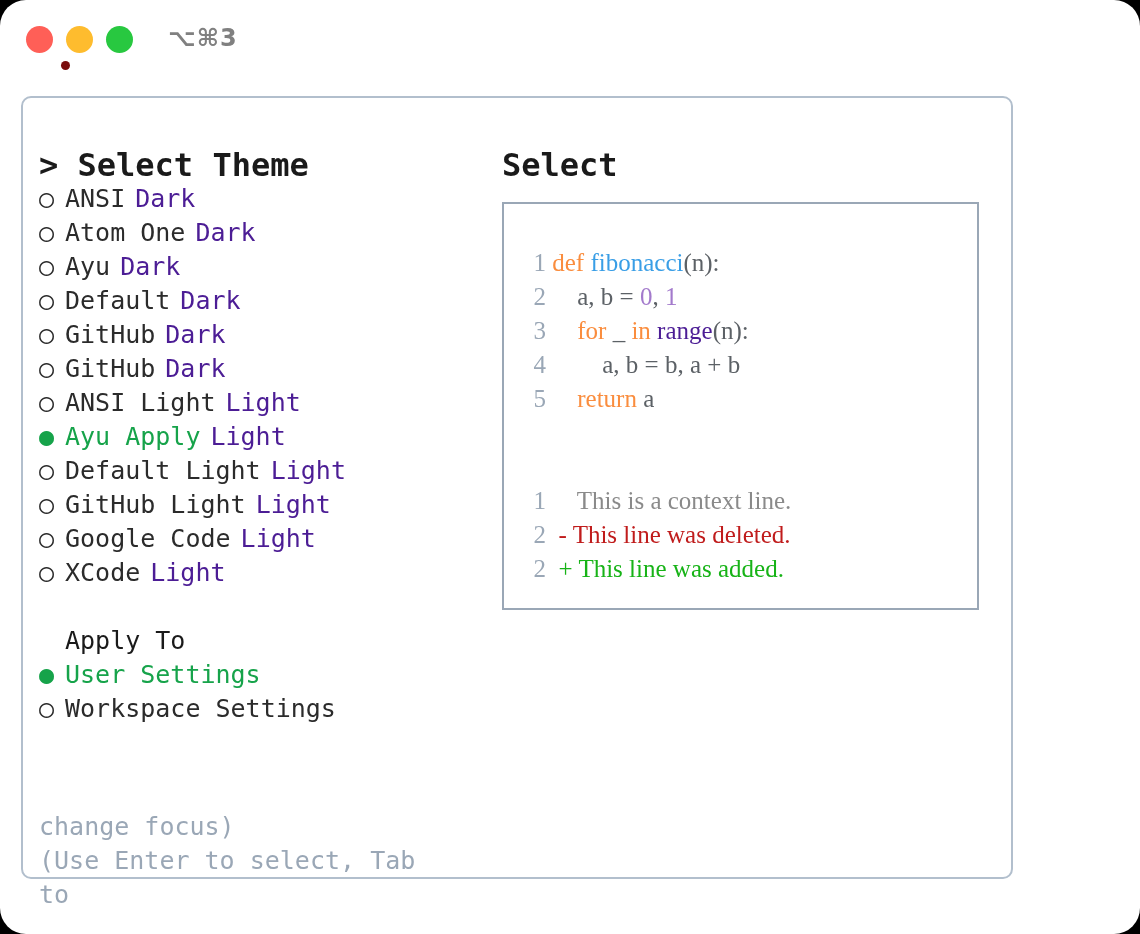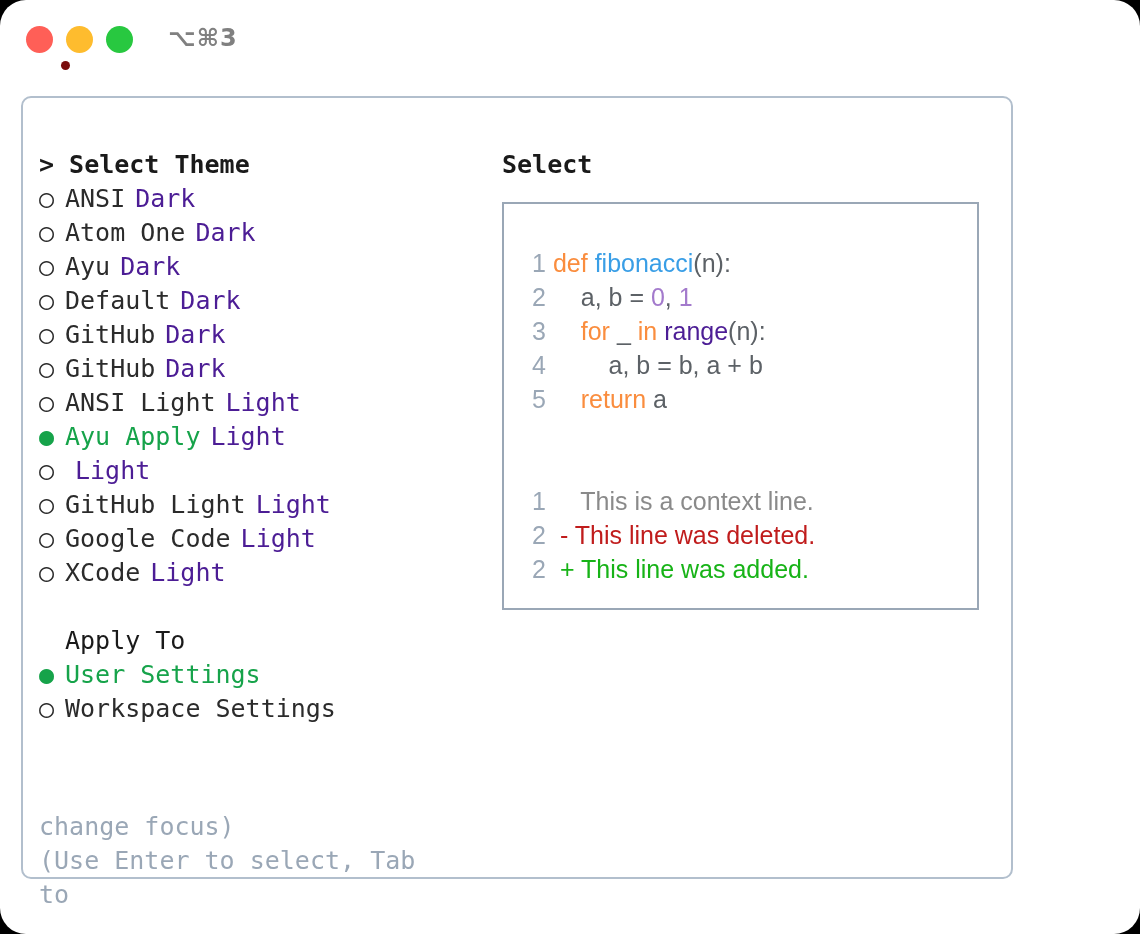--- a/index.html
+++ b/index.html
@@ -81,21 +81,21 @@
   
   .left-col {
     position: absolute;
     left: 16px;
     top: 50px;
     width: 460px;
   }
 
   .section-title {
     font-family: "DejaVu Sans Mono", monospace;
-    font-size: 25px;
+    font-size: 32px;
     font-weight: bold;
     color: #1a1a1a;
     line-height: 34px;
     white-space: pre;
   }
 
   .section-title-plain {
     font-family: "DejaVu Sans Mono", monospace;
     font-size: 25px;
     font-weight: normal;
@@ -154,21 +154,21 @@
     height: 408px;
     border: 2px solid #9aa7b6;
     box-sizing: border-box;
     background: #ffffff;
   }
 
   .code {
     position: absolute;
     left: 14px;
     top: 42px;
-    font-family: Liberation Sans, sans-serif;
+    font-family: Liberation Serif, serif;
     font-size: 25px;
     line-height: 34px;
     white-space: pre;
   }
 
   .ln {
     color: #9aa7b6;
     display: inline-block;
     width: 28px;
     text-align: right;
@@ -205,21 +205,21 @@
       <div class="section-title">&gt; Select Theme</div>
       <div id="theme-options">
           <div class="opt-row"><span class="bullet bullet-off">○</span><span class="opt-label">ANSI</span><span class="opt-kind">Dark</span></div>
           <div class="opt-row"><span class="bullet bullet-off">○</span><span class="opt-label">Atom One</span><span class="opt-kind">Dark</span></div>
           <div class="opt-row"><span class="bullet bullet-off">○</span><span class="opt-label">Ayu</span><span class="opt-kind">Dark</span></div>
           <div class="opt-row"><span class="bullet bullet-off">○</span><span class="opt-label">Default</span><span class="opt-kind">Dark</span></div>
           <div class="opt-row"><span class="bullet bullet-off">○</span><span class="opt-label">GitHub</span><span class="opt-kind">Dark</span></div>
           <div class="opt-row"><span class="bullet bullet-off">○</span><span class="opt-label">GitHub</span><span class="opt-kind">Dark</span></div>
           <div class="opt-row"><span class="bullet bullet-off">○</span><span class="opt-label">ANSI Light</span><span class="opt-kind">Light</span></div>
           <div class="opt-row"><span class="bullet bullet-on">●</span><span class="opt-label-sel">Ayu Apply</span><span class="opt-kind">Light</span></div>
-          <div class="opt-row"><span class="bullet bullet-off">○</span><span class="opt-kind">Light</span></div>
+          <div class="opt-row"><span class="bullet bullet-off">○</span><span class="opt-label">Default Light</span><span class="opt-kind">Light</span></div>
           <div class="opt-row"><span class="bullet bullet-off">○</span><span class="opt-label">GitHub Light</span><span class="opt-kind">Light</span></div>
           <div class="opt-row"><span class="bullet bullet-off">○</span><span class="opt-label">Google Code</span><span class="opt-kind">Light</span></div>
           <div class="opt-row"><span class="bullet bullet-off">○</span><span class="opt-label">XCode</span><span class="opt-kind">Light</span></div>
         </div>
 
       <div class="spacer-line"></div>
 
       <div class="section-title-plain" style="padding-left:26px;">Apply To</div>
       <div id="apply-options">
           <div class="opt-row"><span class="bullet bullet-on">●</span><span class="opt-label-sel">User Settings</span></div>

